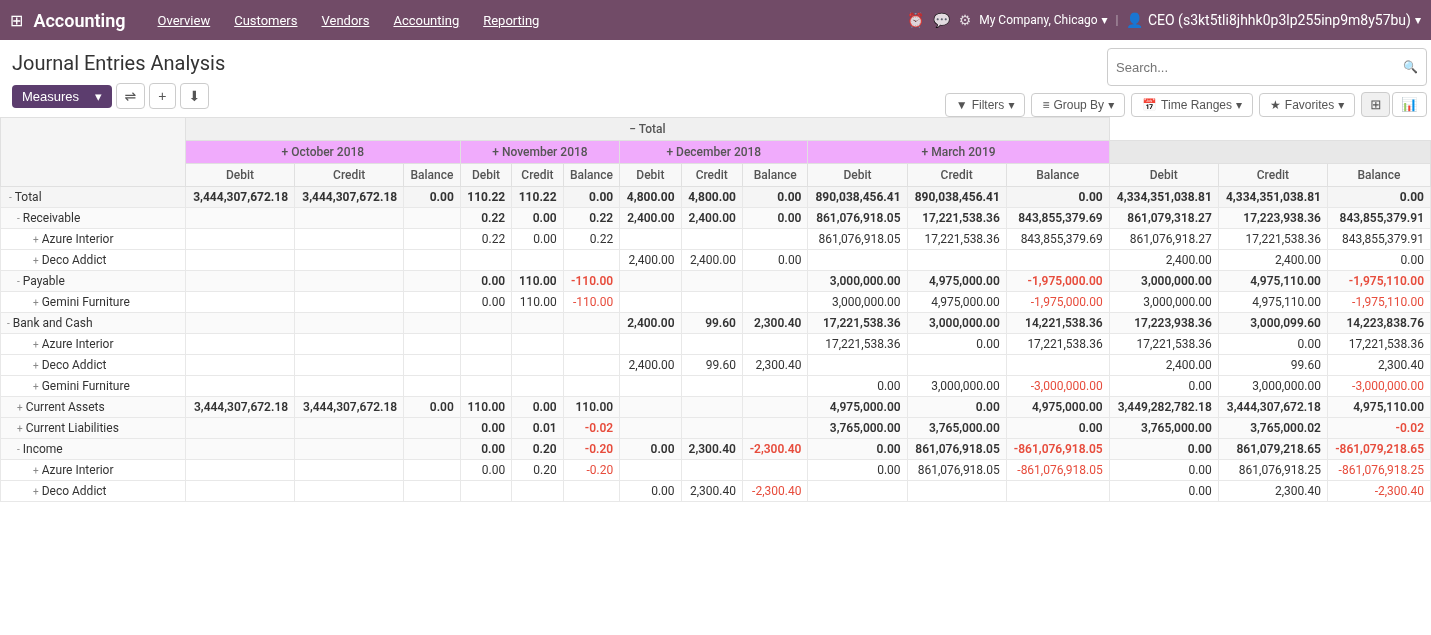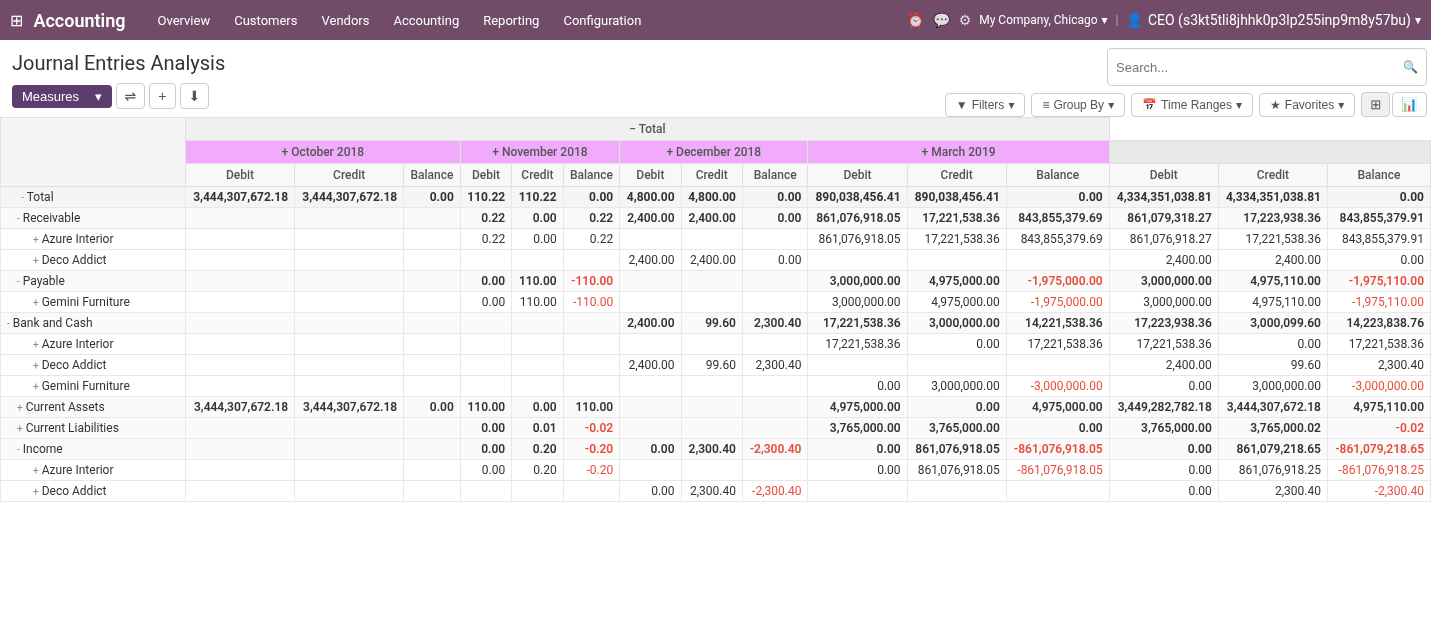--- a/index.html
+++ b/index.html
@@ -11,21 +11,21 @@
       color: #fff;
       display: flex;
       align-items: center;
       height: 40px;
       padding: 0 10px;
       gap: 0;
     }
     .top-nav .app-grid-icon { color: #fff; margin-right: 10px; font-size: 16px; cursor: pointer; }
     .top-nav .app-name { font-size: 18px; font-weight: 600; margin-right: 20px; color: #fff; }
     .top-nav .nav-menu { display: flex; gap: 0; flex: 1; }
-    .top-nav .nav-item { padding: 0 12px; height: 40px; display: flex; align-items: center; color: #fff; cursor: pointer; font-size: 13px; }
+    .top-nav .nav-item { padding: 0 12px; height: 40px; display: flex; align-items: center; color: #fff; cursor: pointer; font-size: 13px; text-decoration: underline; }
     .top-nav .nav-right { display: flex; align-items: center; gap: 8px; margin-left: auto; }
     .top-nav .nav-icon { color: rgba(255,255,255,0.8); font-size: 14px; cursor: pointer; }
     .top-nav .company-info { display: flex; align-items: center; gap: 4px; color: #fff; font-size: 12px; cursor: pointer; }
     .top-nav .user-info { display: flex; align-items: center; gap: 4px; color: #fff; font-size: 12px; cursor: pointer; }
     .page-title {
       font-size: 20px;
       font-weight: 400;
       color: #333;
       margin-bottom: 8px;
     }
@@ -145,21 +145,20 @@
 
 <div class="top-nav">
   <span class="app-grid-icon">⊞</span>
   <span class="app-name">Accounting</span>
   <div class="nav-menu">
     <span class="nav-item">Overview</span>
     <span class="nav-item">Customers</span>
     <span class="nav-item">Vendors</span>
     <span class="nav-item">Accounting</span>
     <span class="nav-item">Reporting</span>
-    <span class="nav-item">Configuration</span>
   </div>
   <div class="nav-right">
     <span class="nav-icon">⏰</span>
     <span class="nav-icon">💬</span>
     <span class="nav-icon">⚙</span>
     <span class="company-info">
       <span>My Company, Chicago</span> ▾
     </span>
     <span style="color:rgba(255,255,255,0.5)">|</span>
     <span class="user-info">
@@ -239,21 +238,21 @@
         <th>Debit</th>
         <th>Credit</th>
         <th>Balance</th>
         <th>Debit</th>
         <th>Credit</th>
         <th>Balance</th>
       </tr>
     </thead>
     <tbody id="table-body">
     <tr class="row-total">
-          <td class="label-cell" style="padding-left:20px">
+          <td class="label-cell" style="padding-left:8px">
     <span style="color:#888;font-size:10px;margin-right:3px;">-</span>Total
   </td>
           <td class="num-cell">3,444,307,672.18</td>
           <td class="num-cell">3,444,307,672.18</td>
           <td class="num-cell">0.00</td>
           <td class="num-cell">110.22</td>
           <td class="num-cell">110.22</td>
           <td class="num-cell">0.00</td>
           <td class="num-cell">4,800.00</td>
           <td class="num-cell">4,800.00</td>

